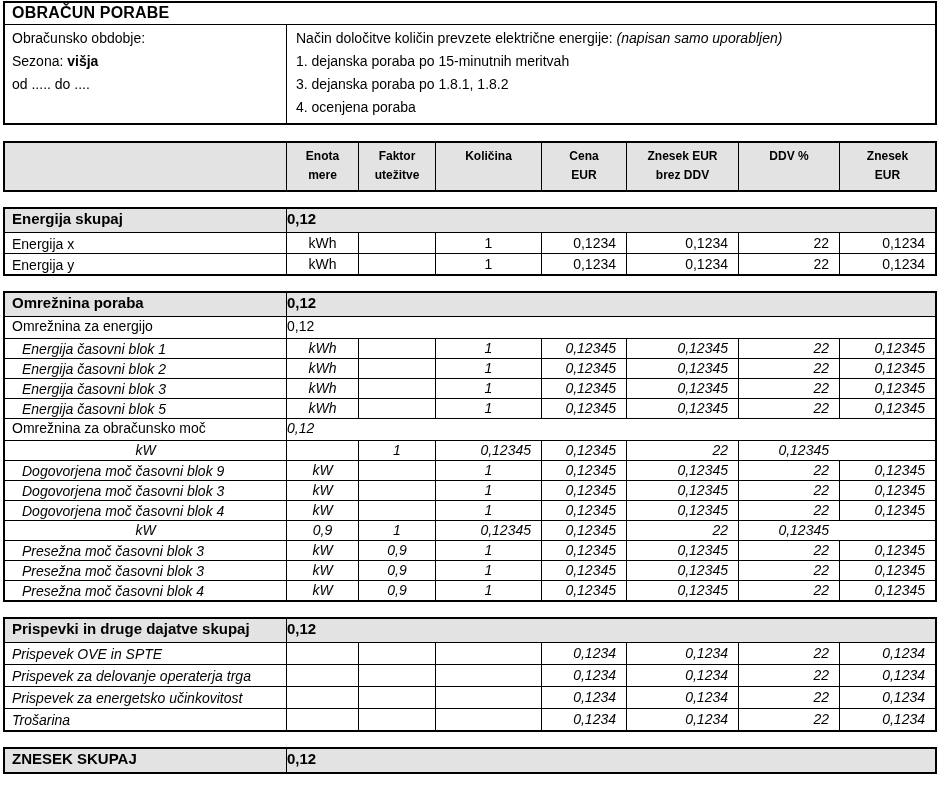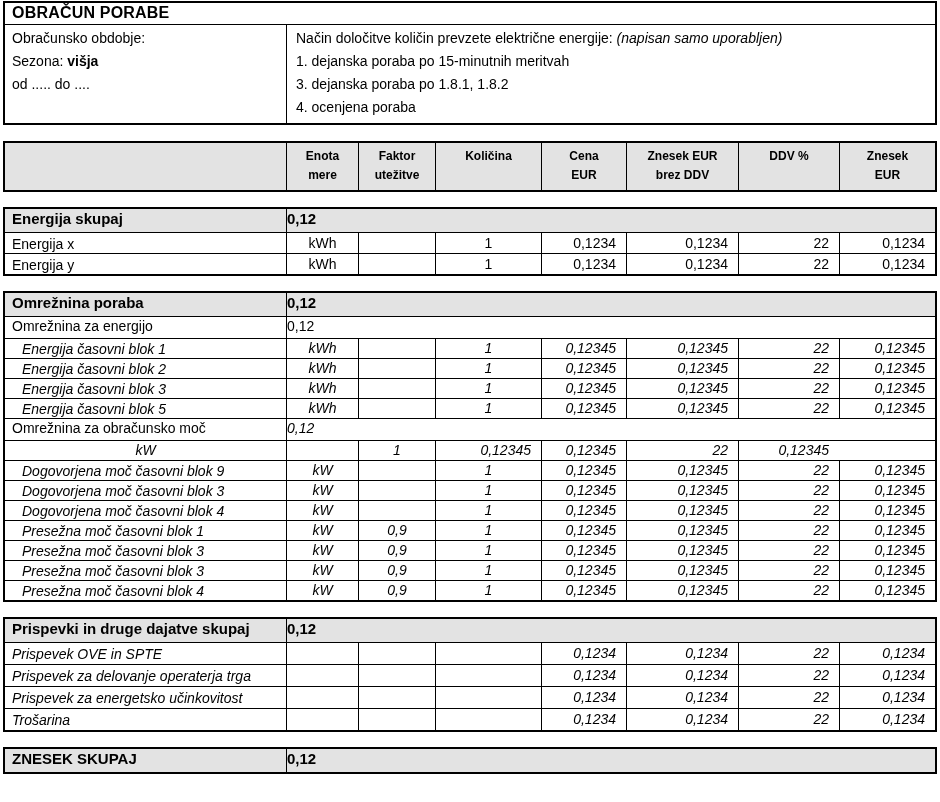--- a/index.html
+++ b/index.html
@@ -213,21 +213,20 @@
           <div class="cell label ind">Dogovorjena moč časovni blok 4</div>
           <div class="cell c1">kW</div>
           <div class="cell c2"></div>
           <div class="cell c3">1</div>
           <div class="cell c4">0,12345</div>
           <div class="cell c5">0,12345</div>
           <div class="cell c6">22</div>
           <div class="cell c7">0,12345</div>
         </div>
         <div class="row data it-row">
-          <div class="cell label ind">Presežna moč časovni blok 1</div>
           <div class="cell c1">kW</div>
           <div class="cell c2">0,9</div>
           <div class="cell c3">1</div>
           <div class="cell c4">0,12345</div>
           <div class="cell c5">0,12345</div>
           <div class="cell c6">22</div>
           <div class="cell c7">0,12345</div>
         </div>
         <div class="row data it-row">
           <div class="cell label ind">Presežna moč časovni blok 3</div>

